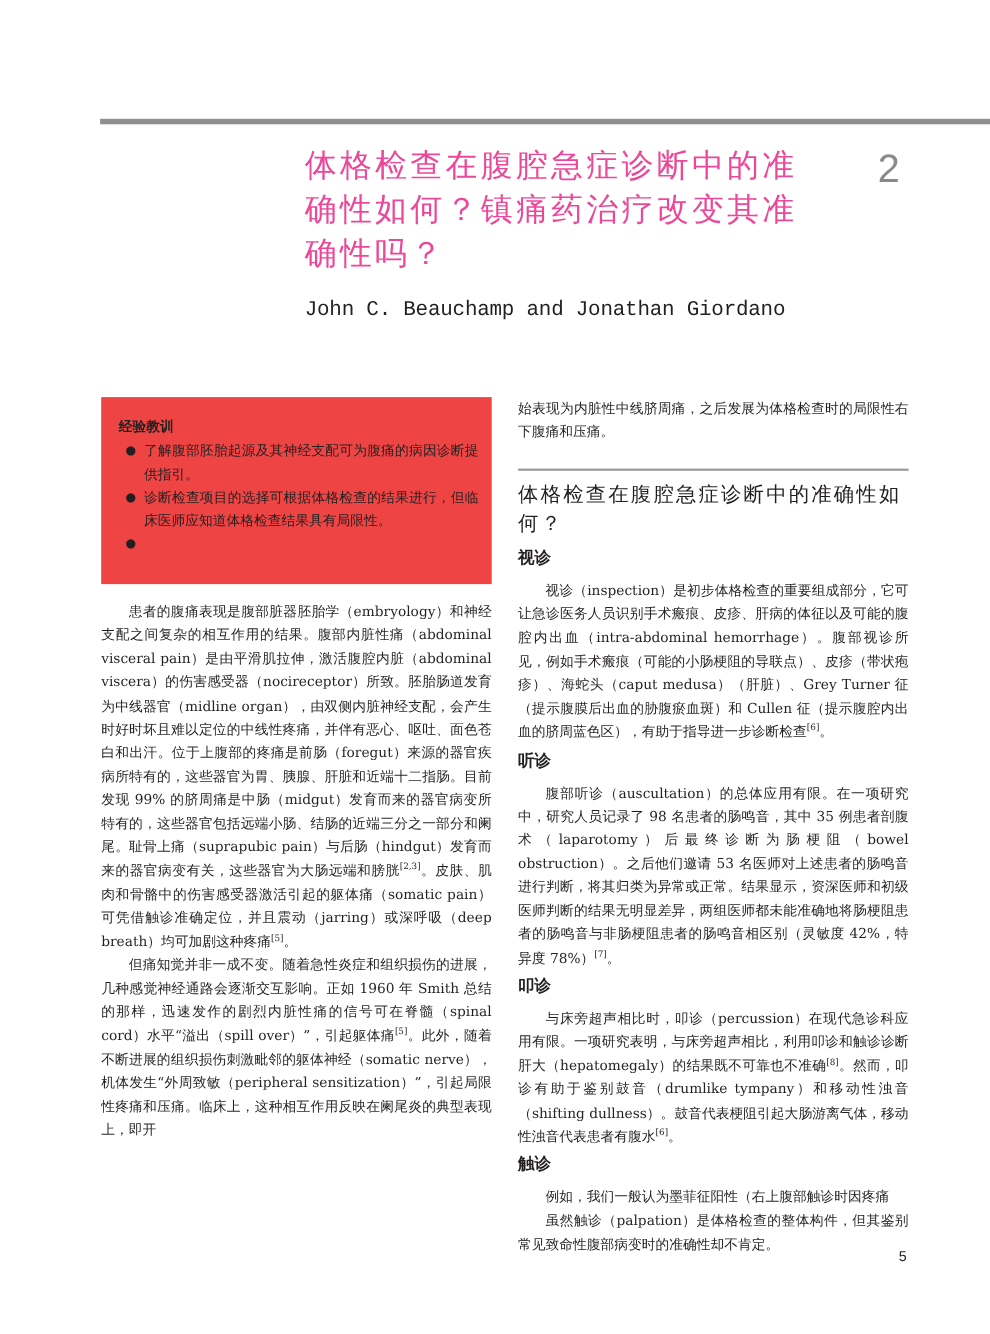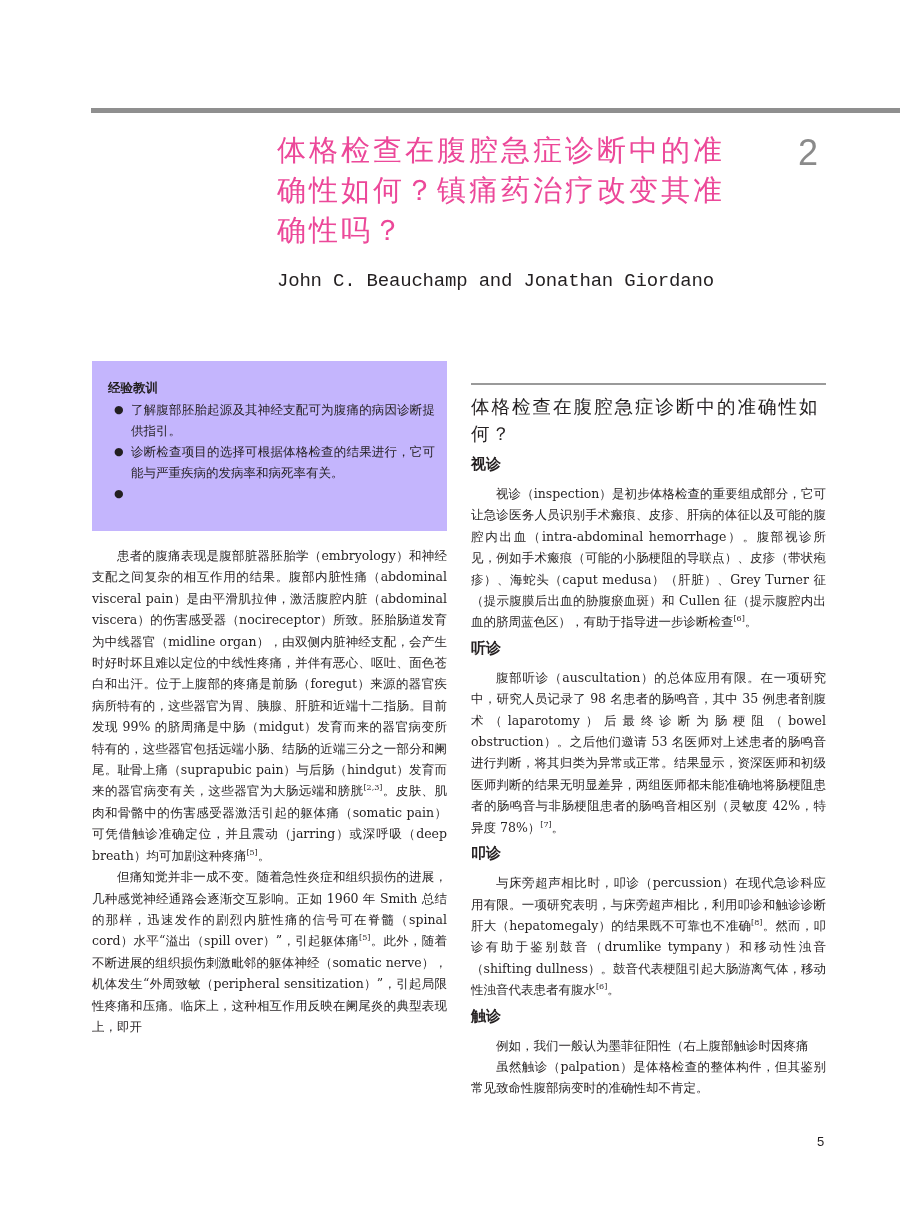--- a/index.html
+++ b/index.html
@@ -61,21 +61,21 @@
       width: 355px;
     }
     .col-right {
       position: absolute;
       left: 471px;
       top: 360px;
       width: 355px;
     }
 
     .lessons-box {
-      background: #c4b5fd;
+      background: #ef4444;
       padding: 17px 12px 12px 16px;
       height: 141px;
       margin-bottom: 14px;
     }
     .lessons-title {
       font-family: "DejaVu Sans", "Liberation Sans", sans-serif;
       font-weight: bold;
       font-size: 12.5px;
       line-height: 20px;
       margin: 0 0 1px 0;
@@ -155,35 +155,36 @@
 <div class="col-left">
   <div class="lessons-box">
     <div class="lessons-title">经验教训</div>
     <ul class="lessons-list">
       <li>
         <span class="bullet">●</span>
         <span>了解腹部胚胎起源及其神经支配可为腹痛的病因诊断提供指引。</span>
       </li>
       <li>
         <span class="bullet">●</span>
-        <span>诊断检查项目的选择可根据体格检查的结果进行，它可能与严重疾病的发病率和病死率有关。</span>
+        <span>诊断检查项目的选择可根据体格检查的结果进行，但临床医师应知道体格检查结果具有局限性。</span>
       </li>
       <li>
         <span class="bullet">●</span>
       </li>
     </ul>
   </div>
 
 
   <p class="para"><span>患者的腹痛表现是腹部脏器胚胎学（embryology）和神经支配之间复杂的相互作用的结果。腹部内脏性痛（abdominal visceral pain）是由平滑肌拉伸，激活腹腔内脏（abdominal viscera）的伤害感受器（nocireceptor）所致。胚胎肠道发育为中线器官（midline organ），由双侧内脏神经支配，会产生时好时坏且难以定位的中线性疼痛，并伴有恶心、呕吐、面色苍白和出汗。位于上腹部的疼痛是前肠（foregut）来源的器官疾病所特有的，这些器官为胃、胰腺、肝脏和近端十二指肠。目前发现 99% 的脐周痛是中肠（midgut）发育而来的器官病变所特有的，这些器官包括远端小肠、结肠的近端三分之一部分和阑尾。耻骨上痛（suprapubic pain）与后肠（hindgut）发育而来的器官病变有关，这些器官为大肠远端和膀胱</span><sup class="ref">[2,3]</sup><span>。皮肤、肌肉和骨骼中的伤害感受器激活引起的躯体痛（somatic pain）可凭借触诊准确定位，并且震动（jarring）或深呼吸（deep breath）均可加剧这种疼痛</span><sup class="ref">[5]</sup><span>。</span></p>
 
   <p class="para"><span>但痛知觉并非一成不变。随着急性炎症和组织损伤的进展，几种感觉神经通路会逐渐交互影响。正如 1960 年 Smith 总结的那样，迅速发作的剧烈内脏性痛的信号可在脊髓（spinal cord）水平“溢出（spill over）”，引起躯体痛</span><sup class="ref">[5]</sup><span>。此外，随着不断进展的组织损伤刺激毗邻的躯体神经（somatic nerve），机体发生“外周致敏（peripheral sensitization）”，引起局限性疼痛和压痛。临床上，这种相互作用反映在阑尾炎的典型表现上，即开</span></p>
 </div>
 
 <div class="col-right">
+  <p class="para noindent">始表现为内脏性中线脐周痛，之后发展为体格检查时的局限性右下腹痛和压痛。</p>
 
   <div class="section-rule"></div>
   <h2 class="section-heading">体格检查在腹腔急症诊断中的准确性如何？</h2>
 
   <h3 class="sub-heading">视诊</h3>
   <p class="para"><span>视诊（inspection）是初步体格检查的重要组成部分，它可让急诊医务人员识别手术瘢痕、皮疹、肝病的体征以及可能的腹腔内出血（intra-abdominal hemorrhage）。腹部视诊所见，例如手术瘢痕（可能的小肠梗阻的导联点）、皮疹（带状疱疹）、海蛇头（caput medusa）（肝脏）、Grey Turner 征（提示腹膜后出血的胁腹瘀血斑）和 Cullen 征（提示腹腔内出血的脐周蓝色区），有助于指导进一步诊断检查</span><sup class="ref">[6]</sup><span>。</span></p>
 
   <h3 class="sub-heading">听诊</h3>
   <p class="para"><span>腹部听诊（auscultation）的总体应用有限。在一项研究中，研究人员记录了 98 名患者的肠鸣音，其中 35 例患者剖腹术（laparotomy）后最终诊断为肠梗阻（bowel obstruction）。之后他们邀请 53 名医师对上述患者的肠鸣音进行判断，将其归类为异常或正常。结果显示，资深医师和初级医师判断的结果无明显差异，两组医师都未能准确地将肠梗阻患者的肠鸣音与非肠梗阻患者的肠鸣音相区别（灵敏度 42%，特异度 78%）</span><sup class="ref">[7]</sup><span>。</span></p>
 

